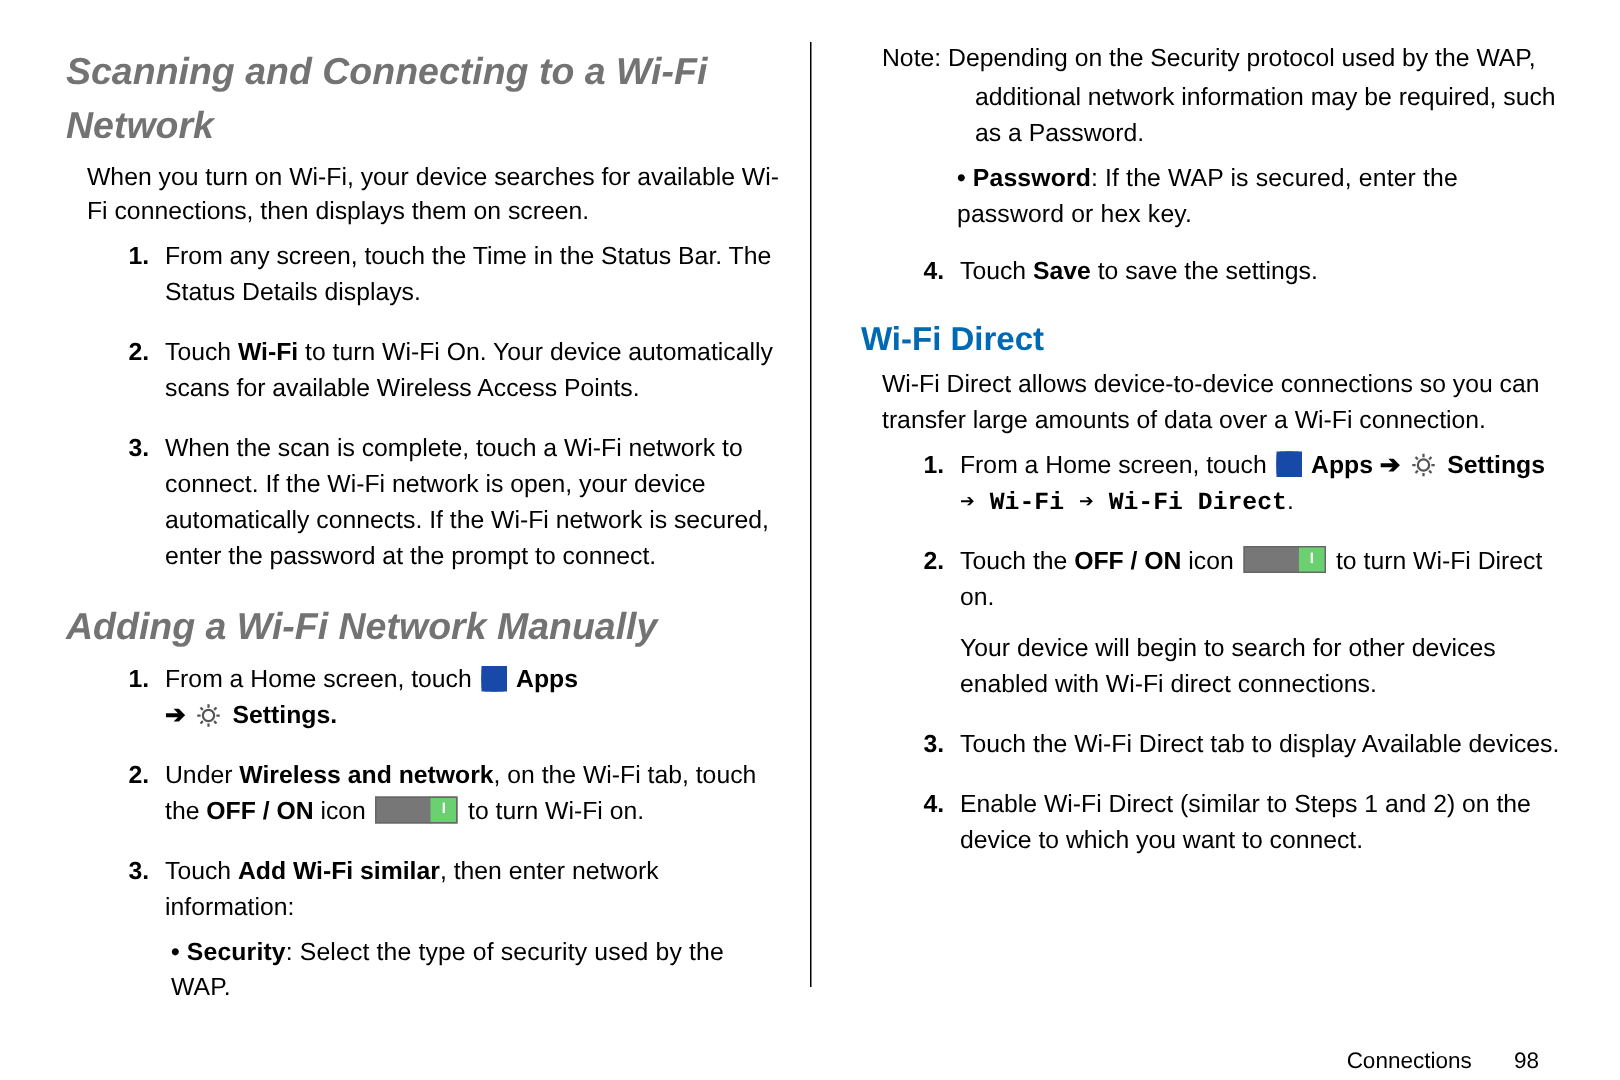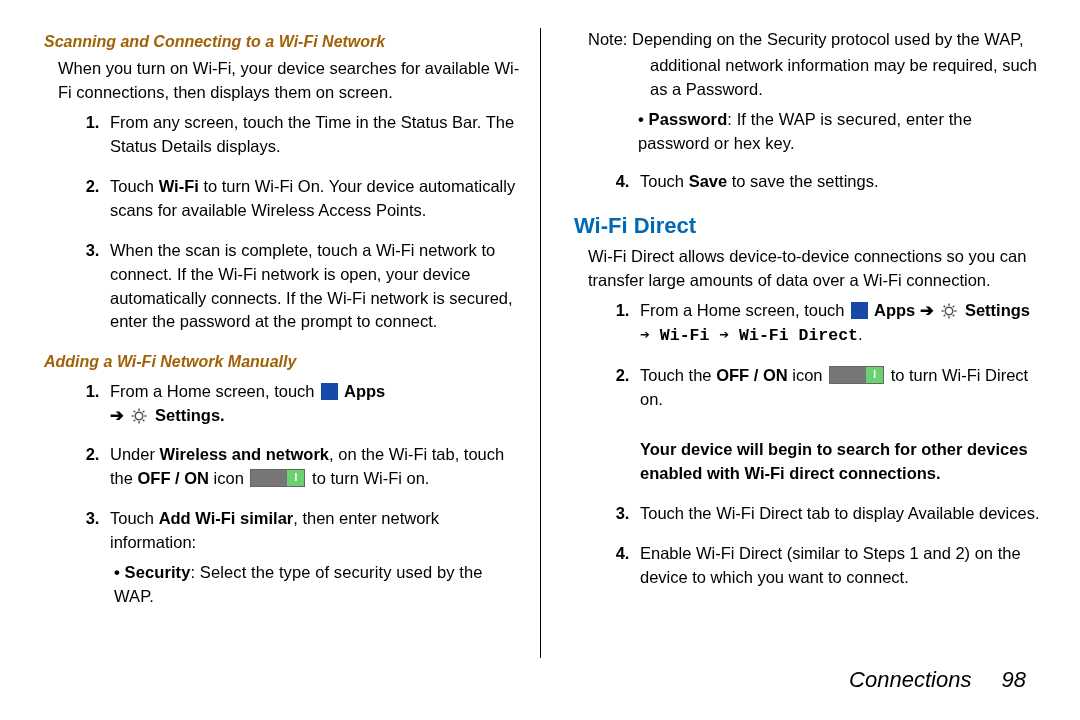--- a/index.html
+++ b/index.html
@@ -31,22 +31,22 @@
     position: absolute;
     top: 28px;
     bottom: 62px;
     left: 50%;
     width: 0;
     border-left: 1px solid #000;
   }
   .subhead {
     font-style: italic;
     font-weight: 700;
-    color: #a16207;
-    font-size: 16px;
+    color: #737373;
+    font-size: 25px;
     margin: 6px 0 4px 0;
   }
   .sechead {
     font-weight: 700;
     color: #0069b3;
     font-size: 22px;
     margin: 14px 0 4px 0;
     font-family: Arial, Helvetica, sans-serif;
   }
   p { margin: 4px 0; }
@@ -119,24 +119,23 @@
     background: #6bd06f;
     color: #fff;
     font-size: 10px;
     text-align: center;
     line-height: 16px;
     font-weight: 700;
   }
   .arrow { font-weight: 700; }
   .footer {
     position: absolute;
-    bottom: 24px;
+    bottom: 1px;
     right: 54px;
-    font-size: 22px;
-    font-style: italic;
+    font-size: 15px;
   }
   .footer .pg { margin-left: 24px; }
   .note { padding-left: 14px; }
   .note-indent { padding-left: 62px; display: block; margin-top:2px;}
   .nowrap { white-space: nowrap; font-family: Liberation Mono, monospace; }
 </style>
 </head>
 <body>
 
 <div class="page">
@@ -203,21 +202,21 @@
         <svg class="settings-svg" width="18" height="18" viewBox="0 0 24 24">
             <g fill="none" stroke="#555" stroke-width="2">
               <circle cx="12" cy="12" r="5"></circle>
               <path d="M12 2v3M12 19v3M2 12h3M19 12h3M4.9 4.9l2.1 2.1M17 17l2.1 2.1M4.9 19.1l2.1-2.1M17 7l2.1-2.1"></path>
             </g>
           </svg><span class="b">  Settings</span>
         <span class="nowrap"><span class="b arrow"> ➔ </span><span class="b">Wi-Fi </span><span class="b arrow"> ➔ </span><span class="b"> Wi-Fi Direct</span></span><span class="lc">.</span>
       </li>
       <li>
         <span class="lc">Touch the </span><span class="b">OFF / ON</span><span class="lc"> icon </span><span class="toggle-icon"></span><span class="lc"> to turn Wi-Fi Direct on.</span>
-        <p class="lc" style="font-weight:700;margin-top:26px;">Your device will begin to search for other devices enabled with Wi-Fi direct connections.</p>
+        <p class="lc" style="font-weight:400;margin-top:10px;">Your device will begin to search for other devices enabled with Wi-Fi direct connections.</p>
       </li>
       <li><span class="lc">Touch the Wi-Fi Direct tab to display Available devices.</span></li>
       <li><span class="lc">Enable Wi-Fi Direct (similar to Steps 1 and 2) on the device to which you want to connect.</span></li>
     </ol>
 
   </div>
 
   <div class="footer">
     <span>Connections</span>
     <span class="pg">98</span>

